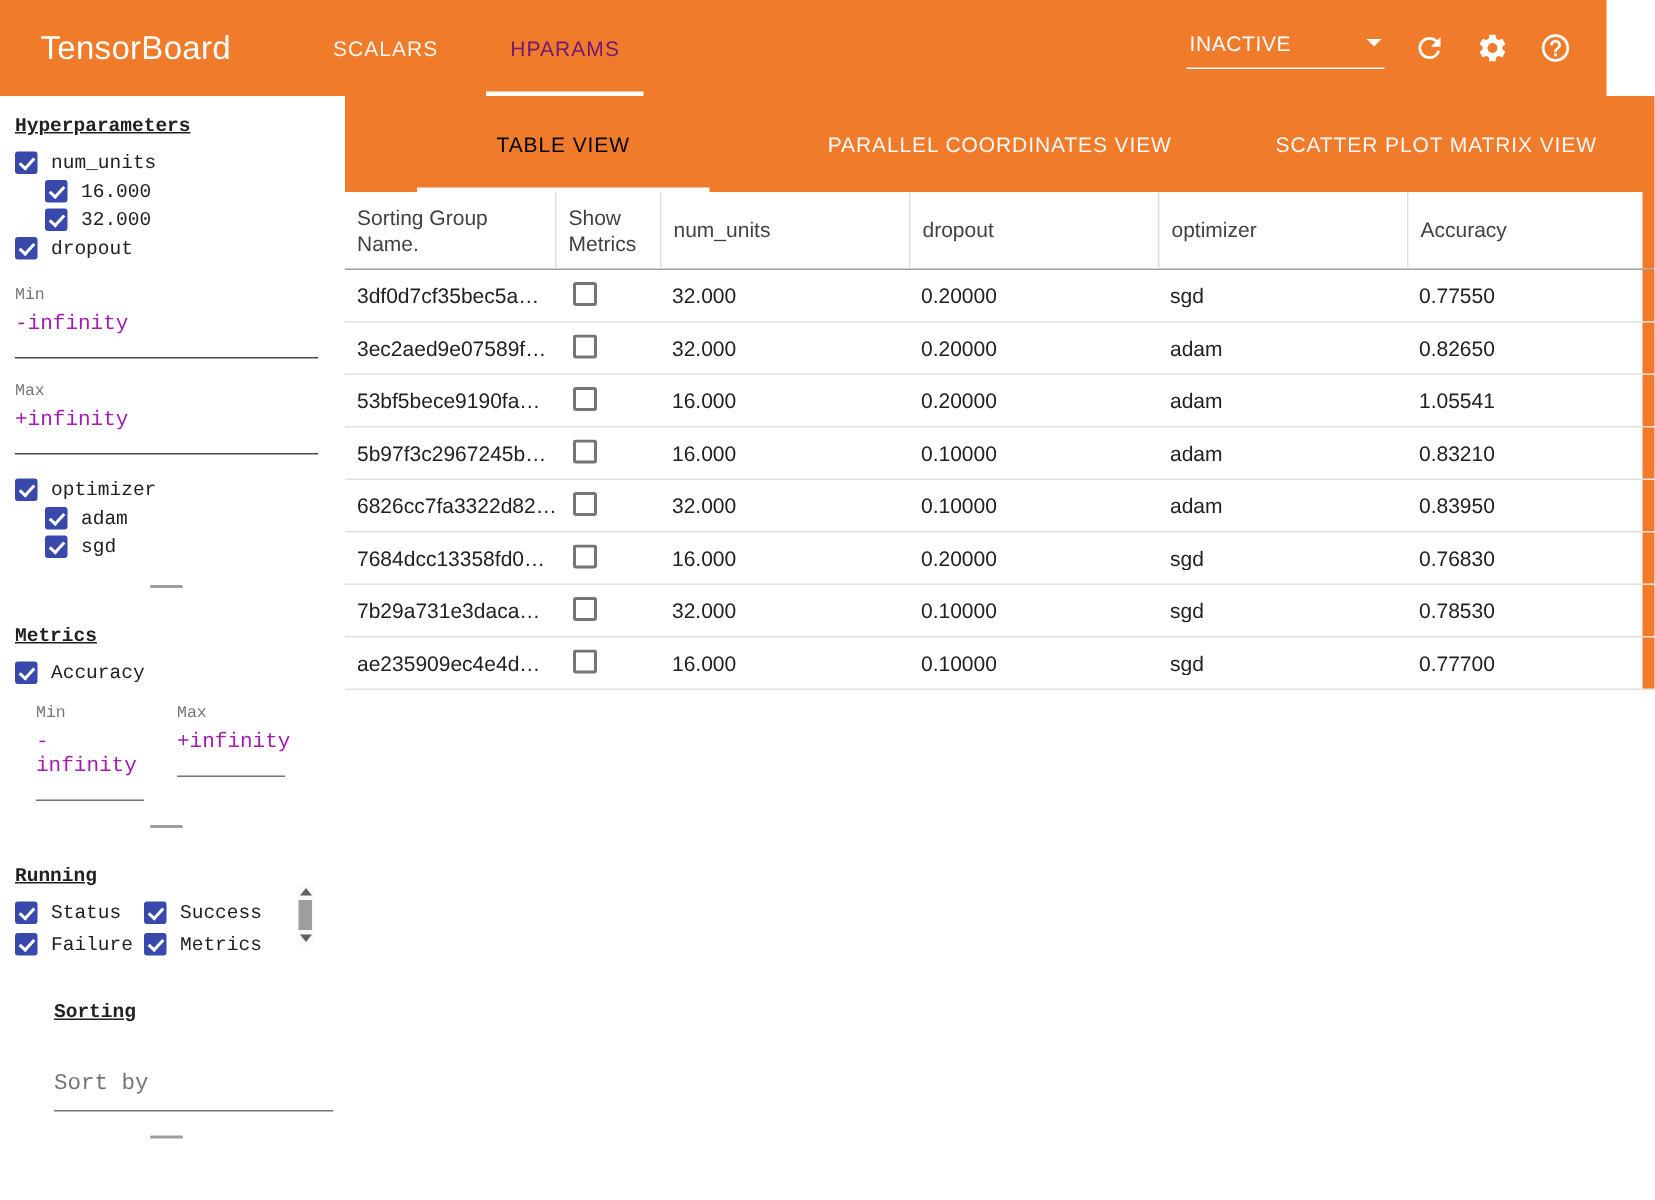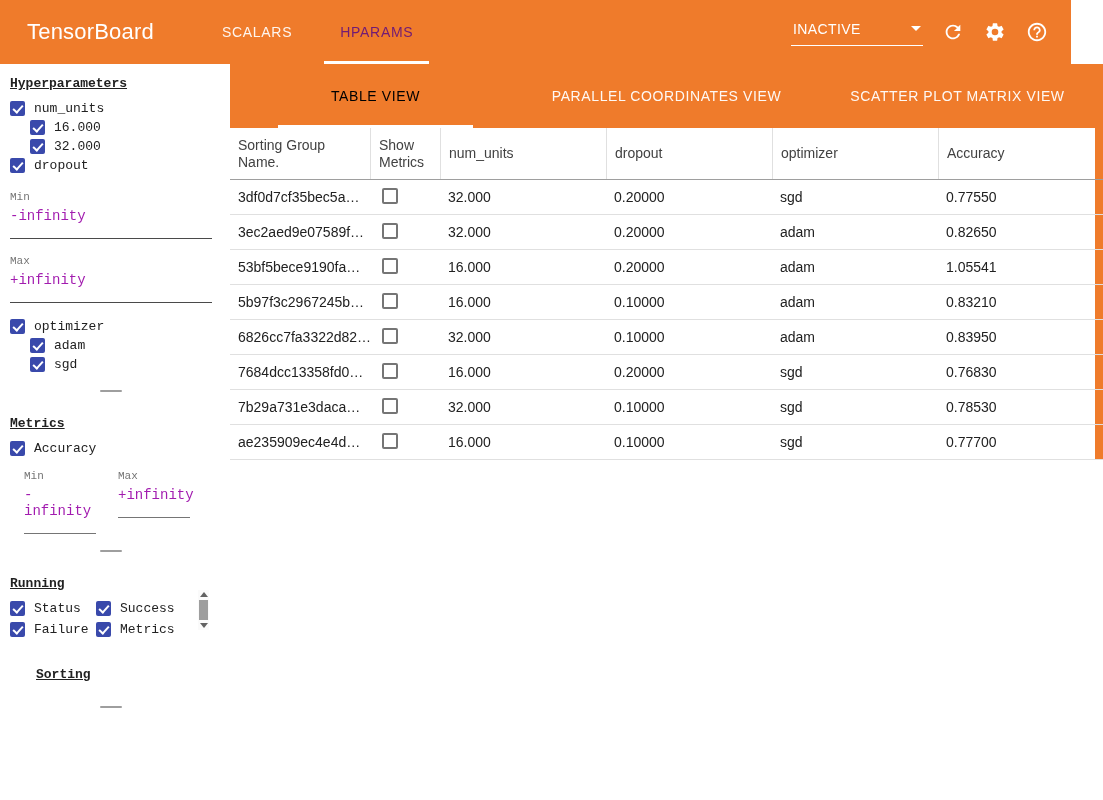--- a/index.html
+++ b/index.html
@@ -194,20 +194,24 @@
     </div>
     <div class="mini-scroll">
       <span class="ms-up"></span>
       <span class="ms-thumb"></span>
       <span class="ms-down"></span>
     </div>
   </section>
 
   <section class="pane sorting-pane">
     <div class="heading">Sorting</div>
+    <div class="select-box">
+      <span>Sort by</span>
+      <span class="tri"></span>
+    </div>
   </section>
 
   <div class="handle"></div>
 
   <section class="pane">
     
     
     
   </section>
 

